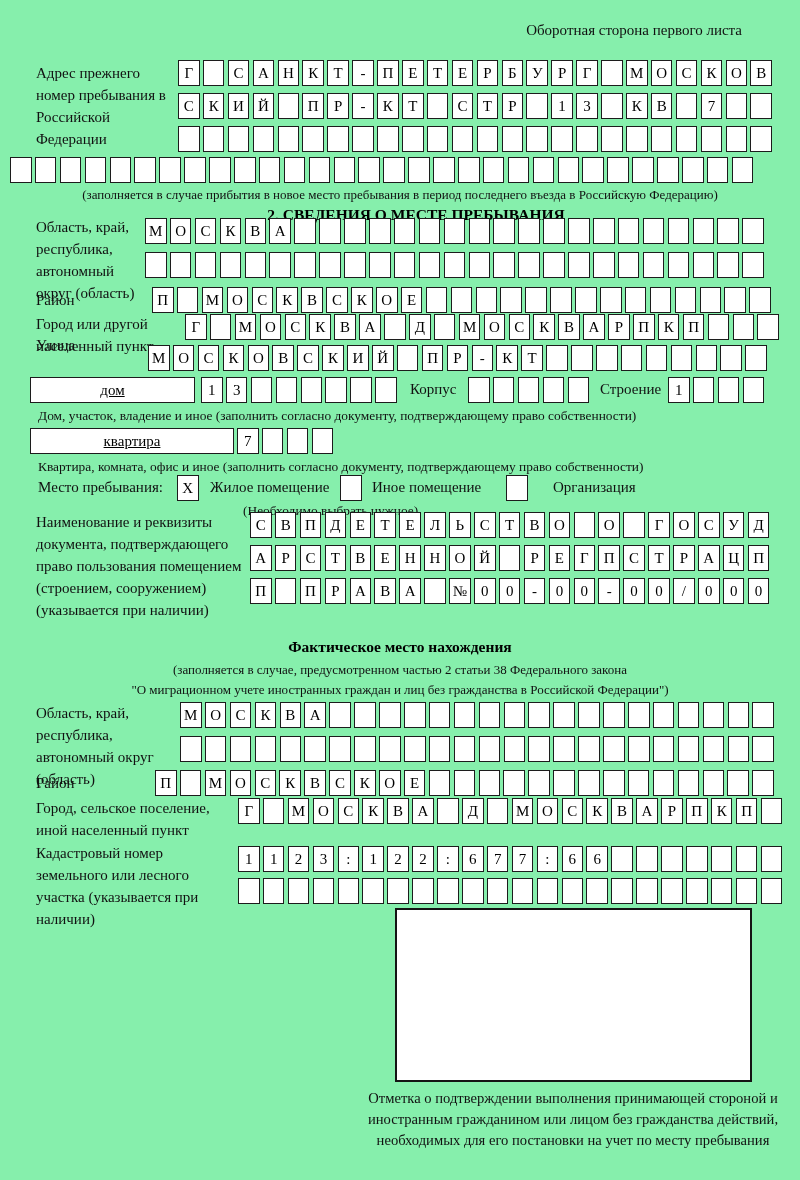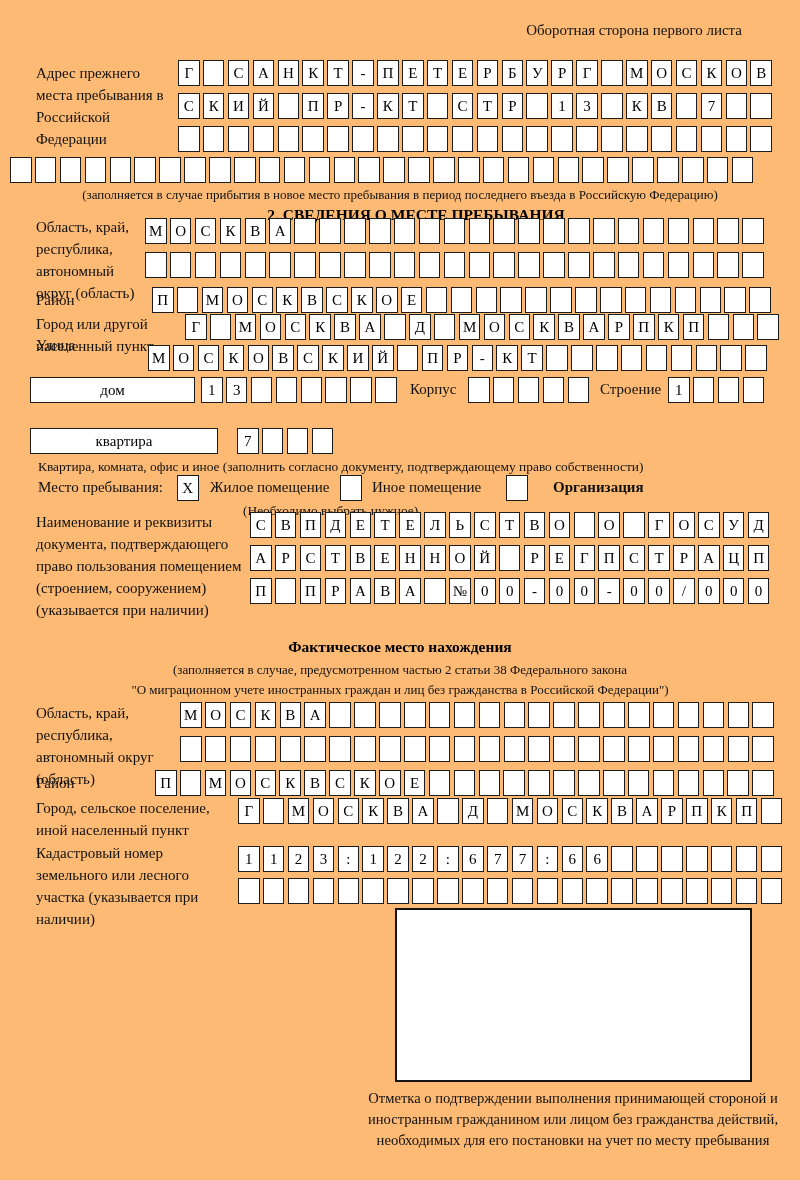--- a/index.html
+++ b/index.html
@@ -1,39 +1,39 @@
 <!DOCTYPE html>
 <html><head>
 <meta charset="utf-8">
 <style>
   html,body{margin:0;padding:0;background:#fff;}
-  #form{position:relative;width:800px;height:1180px;background:#fdba74;
+  #form{position:relative;width:800px;height:1180px;background:#86efac;
         font-family:"Liberation Serif", serif;color:#111;overflow:hidden;}
   .lbl{position:absolute;font-size:15px;line-height:22px;color:#111;}
   .note{position:absolute;font-size:13.4px;color:#111;white-space:nowrap;}
   .cnote{position:absolute;left:0;width:100%;text-align:center;font-size:13px;color:#111;}
   .sec-title{position:absolute;left:0;width:100%;text-align:center;font-weight:bold;font-size:15.5px;color:#000;}
   .box-row{position:absolute;display:flex;gap:3.4px;}
   .cbox{width:21.5px;height:26px;flex:0 0 21.5px;border:1.45px solid #1c1c1c;box-sizing:border-box;
         display:flex;align-items:center;justify-content:center;font-size:15px;color:#000;background:#fff;}
   .wide-box{position:absolute;height:26px;border:1.45px solid #1c1c1c;box-sizing:border-box;
-        display:flex;align-items:center;justify-content:center;font-size:15px;color:#000;background:#fff;}
+        display:flex;align-items:center;justify-content:center;font-size:15px;color:#000;background:#fff;text-decoration:underline;}
   .inline-lbl{position:absolute;font-size:15px;color:#111;white-space:nowrap;}
   .header-note{position:absolute;top:22px;right:58px;font-size:15px;color:#111;}
   .stamp-rect{position:absolute;left:395px;top:908px;width:357px;height:174px;border:2px solid #141414;box-sizing:border-box;background:#fff;}
   .stamp-note{position:absolute;left:333px;top:1088px;width:480px;text-align:center;font-size:14.6px;line-height:21px;color:#111;}
 </style>
 </head>
 <body>
 
 <div id="form">
 
   <div class="header-note">Оборотная сторона первого листа</div>
 
-  <div class="lbl" style="left:36px;top:62px;width:130px;">Адрес прежнего места пребывания в Российской Федерации</div>
+  <div class="lbl" style="left:36px;top:62px;width:130px;">Адрес прежнего номер пребывания в Российской Федерации</div>
   <div class="box-row" style="left:178px;top:60px;">
       <span class="cbox">Г</span>
       <span class="cbox"></span>
       <span class="cbox">С</span>
       <span class="cbox">А</span>
       <span class="cbox">Н</span>
       <span class="cbox">К</span>
       <span class="cbox">Т</span>
       <span class="cbox">-</span>
       <span class="cbox">П</span>
@@ -302,43 +302,44 @@
       <span class="cbox"></span>
       <span class="cbox"></span>
     </div>
   <div class="inline-lbl" style="left:600px;top:381px;">Строение</div>
   <div class="box-row" style="left:668px;top:377px;">
       <span class="cbox">1</span>
       <span class="cbox"></span>
       <span class="cbox"></span>
       <span class="cbox"></span>
     </div>
-
-  <div class="wide-box" style="left:30px;top:428px;width:188px;">квартира</div>
+  <div class="note" style="left:38px;top:408px;">Дом, участок, владение и иное (заполнить согласно документу, подтверждающему право собственности)</div>
+
+  <div class="wide-box" style="left:30px;top:428px;width:204px;">квартира</div>
   <div class="box-row" style="left:237px;top:428px;">
       <span class="cbox">7</span>
       <span class="cbox"></span>
       <span class="cbox"></span>
       <span class="cbox"></span>
     </div>
   <div class="note" style="left:38px;top:459px;text-align:right;">Квартира, комната, офис и иное (заполнить согласно документу, подтверждающему право собственности)</div>
 
   <div class="inline-lbl" style="left:38px;top:479px;">Место пребывания:</div>
   <div class="box-row" style="left:177px;top:475px;">
       <span class="cbox">X</span>
     </div>
   <div class="inline-lbl" style="left:210px;top:479px;">Жилое помещение</div>
   <div class="box-row" style="left:340px;top:475px;">
       <span class="cbox"></span>
     </div>
   <div class="inline-lbl" style="left:372px;top:479px;">Иное помещение</div>
   <div class="box-row" style="left:506px;top:475px;">
       <span class="cbox"></span>
     </div>
-  <div class="inline-lbl" style="left:553px;top:479px;font-weight:bold;">Организация</div>
+  <div class="inline-lbl" style="left:553px;top:479px;">Организация</div>
   <div class="note" style="left:243px;top:503px;">(Необходимо выбрать нужное)</div>
 
   <div class="lbl" style="left:36px;top:511px;width:208px;">Наименование и реквизиты документа, подтверждающего право пользования помещением (строением, сооружением) (указывается при наличии)</div>
   <div class="box-row" style="left:250px;top:512px;">
       <span class="cbox">С</span>
       <span class="cbox">В</span>
       <span class="cbox">П</span>
       <span class="cbox">Д</span>
       <span class="cbox">Е</span>
       <span class="cbox">Т</span>

